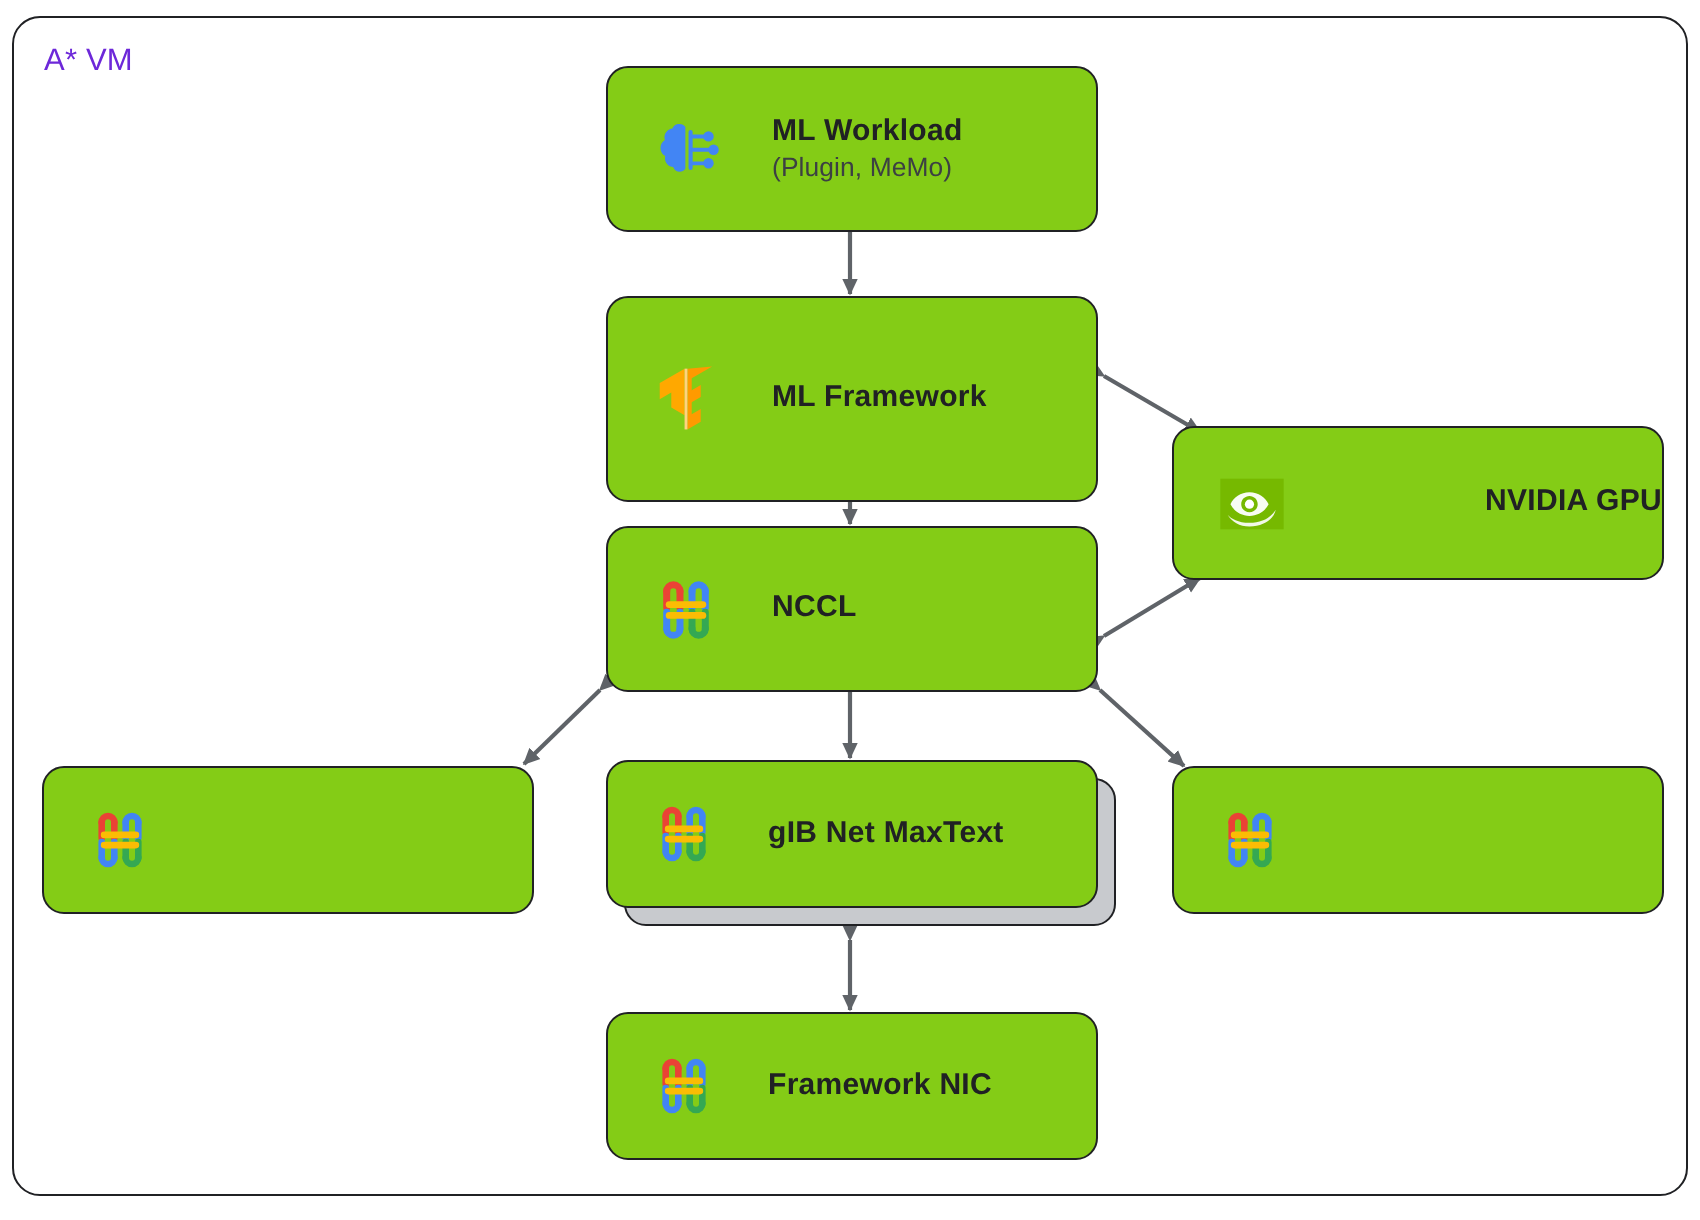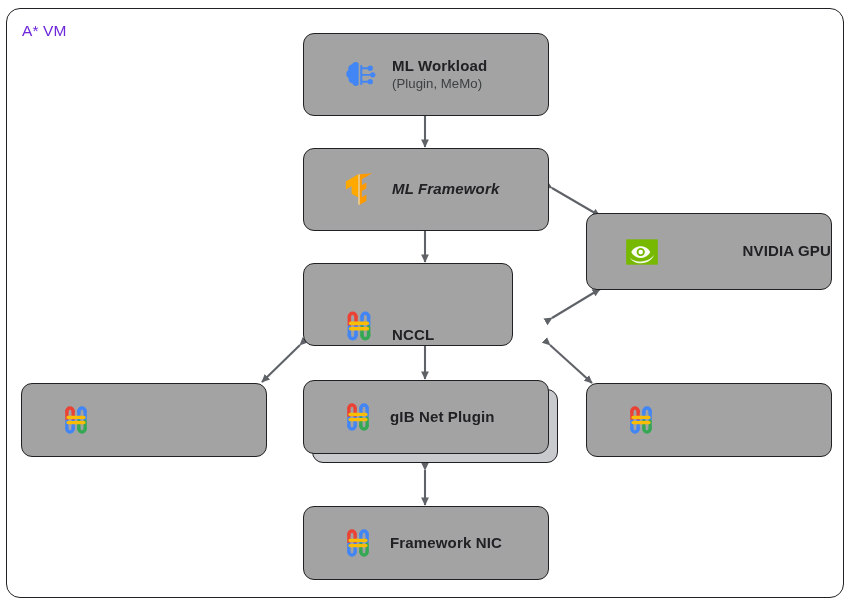--- a/index.html
+++ b/index.html
@@ -22,27 +22,27 @@
   .vm-label {
     position: absolute;
     left: 22px; top: 22px;
     font-size: 15.5px;
     color: #6d28d9;
     letter-spacing: .1px;
   }
 
   .node {
     position: absolute;
-    background: #a3a3a3;
+    background: #84cc16;
     border: 1.7px solid #202124;
     border-radius: 11px;
     display: flex;
     align-items: center;
-    padding-left: 36px;
-    gap: 14px;
+    padding-left: 20px;
+    gap: 24px;
     z-index: 5;
   }
   .node .texts { display: flex; flex-direction: column; justify-content: center; }
   .node .title {
     font-size: 15px; font-weight: bold; color: #202124; line-height: 1.25;
     letter-spacing: .15px; white-space: nowrap;
   }
   .node .sub {
     font-size: 13.2px; color: #3c4043; line-height: 1.3;
     letter-spacing: .05px; white-space: nowrap;
@@ -107,33 +107,33 @@
         <circle cx="41.4" cy="23.8" r="3.3"></circle>
         <circle cx="38.2" cy="32.4" r="3.3"></circle>
       </g>
     </svg>
     <div class="texts">
       <span class="title">ML Workload</span>
       <span class="sub">(Plugin, MeMo)</span>
     </div>
   </div>
 
-  <div class="node" style="left:303px; top:148px; width:246px; height:83px;font-style:italic;">
+  <div class="node" style="left:303px; top:148px; width:246px; height:103px;">
     <svg class="ico" width="38" height="38" viewBox="0 0 48 48">
       <path fill="#FFA800" d="M23.1 4.2 7.4 13.3v10.2l7.3-4.2v9.5l8.4 4.8z"></path>
       <path fill="#FF9A00" d="M24.9 4.2v38.4l8.4-4.8v-8.1l-5.7 3.3v-7.6l5.7-3.3v-7.5l-5.7 3.3v-7.6l12.9-7.4z"></path>
       <path fill="#FFB42E" d="M24.9 4.2 40.5 13.3v6.2l-7.2-4.2v-3.4z" opacity="0"></path>
       <rect x="23.1" y="4.2" width="1.8" height="38.4" fill="#FFD27F"></rect>
     </svg>
     <div class="texts">
       <span class="title">ML Framework</span>
     </div>
   </div>
 
-  <div class="node" style="left:303px; top:263px; width:210px; height:83px;align-items:flex-end;">
+  <div class="node" style="left:303px; top:263px; width:246px; height:83px;">
     <svg class="ico" width="38" height="38" viewBox="0 0 48 48">
       <g fill="none" stroke-width="4.4" stroke-linecap="round">
         <path d="M11.8 12.2v10.4" stroke="#EA4335"></path>
         <path d="M11.8 25.4v10.4" stroke="#4285F4"></path>
         <path d="M20.2 12.2v10.4" stroke="#EA4335"></path>
         <path d="M20.2 25.4v10.4" stroke="#4285F4"></path>
         <path d="M11.8 12.2a4.2 4.2 0 0 1 8.4 0" stroke="#EA4335"></path>
         <path d="M11.8 35.8a4.2 4.2 0 0 0 8.4 0" stroke="#4285F4"></path>
         <path d="M27.8 12.2v10.4" stroke="#4285F4"></path>
         <path d="M27.8 25.4v10.4" stroke="#34A853"></path>
@@ -199,21 +199,21 @@
         <path d="M27.8 25.4v10.4" stroke="#34A853"></path>
         <path d="M36.2 12.2v10.4" stroke="#4285F4"></path>
         <path d="M36.2 25.4v10.4" stroke="#34A853"></path>
         <path d="M27.8 12.2a4.2 4.2 0 0 1 8.4 0" stroke="#4285F4"></path>
         <path d="M27.8 35.8a4.2 4.2 0 0 0 8.4 0" stroke="#34A853"></path>
         <path d="M13.4 20.6h21.2" stroke="#FBBC04"></path>
         <path d="M13.4 27.4h21.2" stroke="#FBBC04"></path>
       </g>
     </svg>
     <div class="texts">
-      <span class="title">gIB Net Plugin</span>
+      <span class="title">gIB Net MaxText</span>
     </div>
   </div>
 
   <div class="node" style="left:586px; top:383px; width:246px; height:74px;">
     <svg class="ico" width="36" height="36" viewBox="0 0 48 48">
       <g fill="none" stroke-width="4.4" stroke-linecap="round">
         <path d="M11.8 12.2v10.4" stroke="#EA4335"></path>
         <path d="M11.8 25.4v10.4" stroke="#4285F4"></path>
         <path d="M20.2 12.2v10.4" stroke="#EA4335"></path>
         <path d="M20.2 25.4v10.4" stroke="#4285F4"></path>

